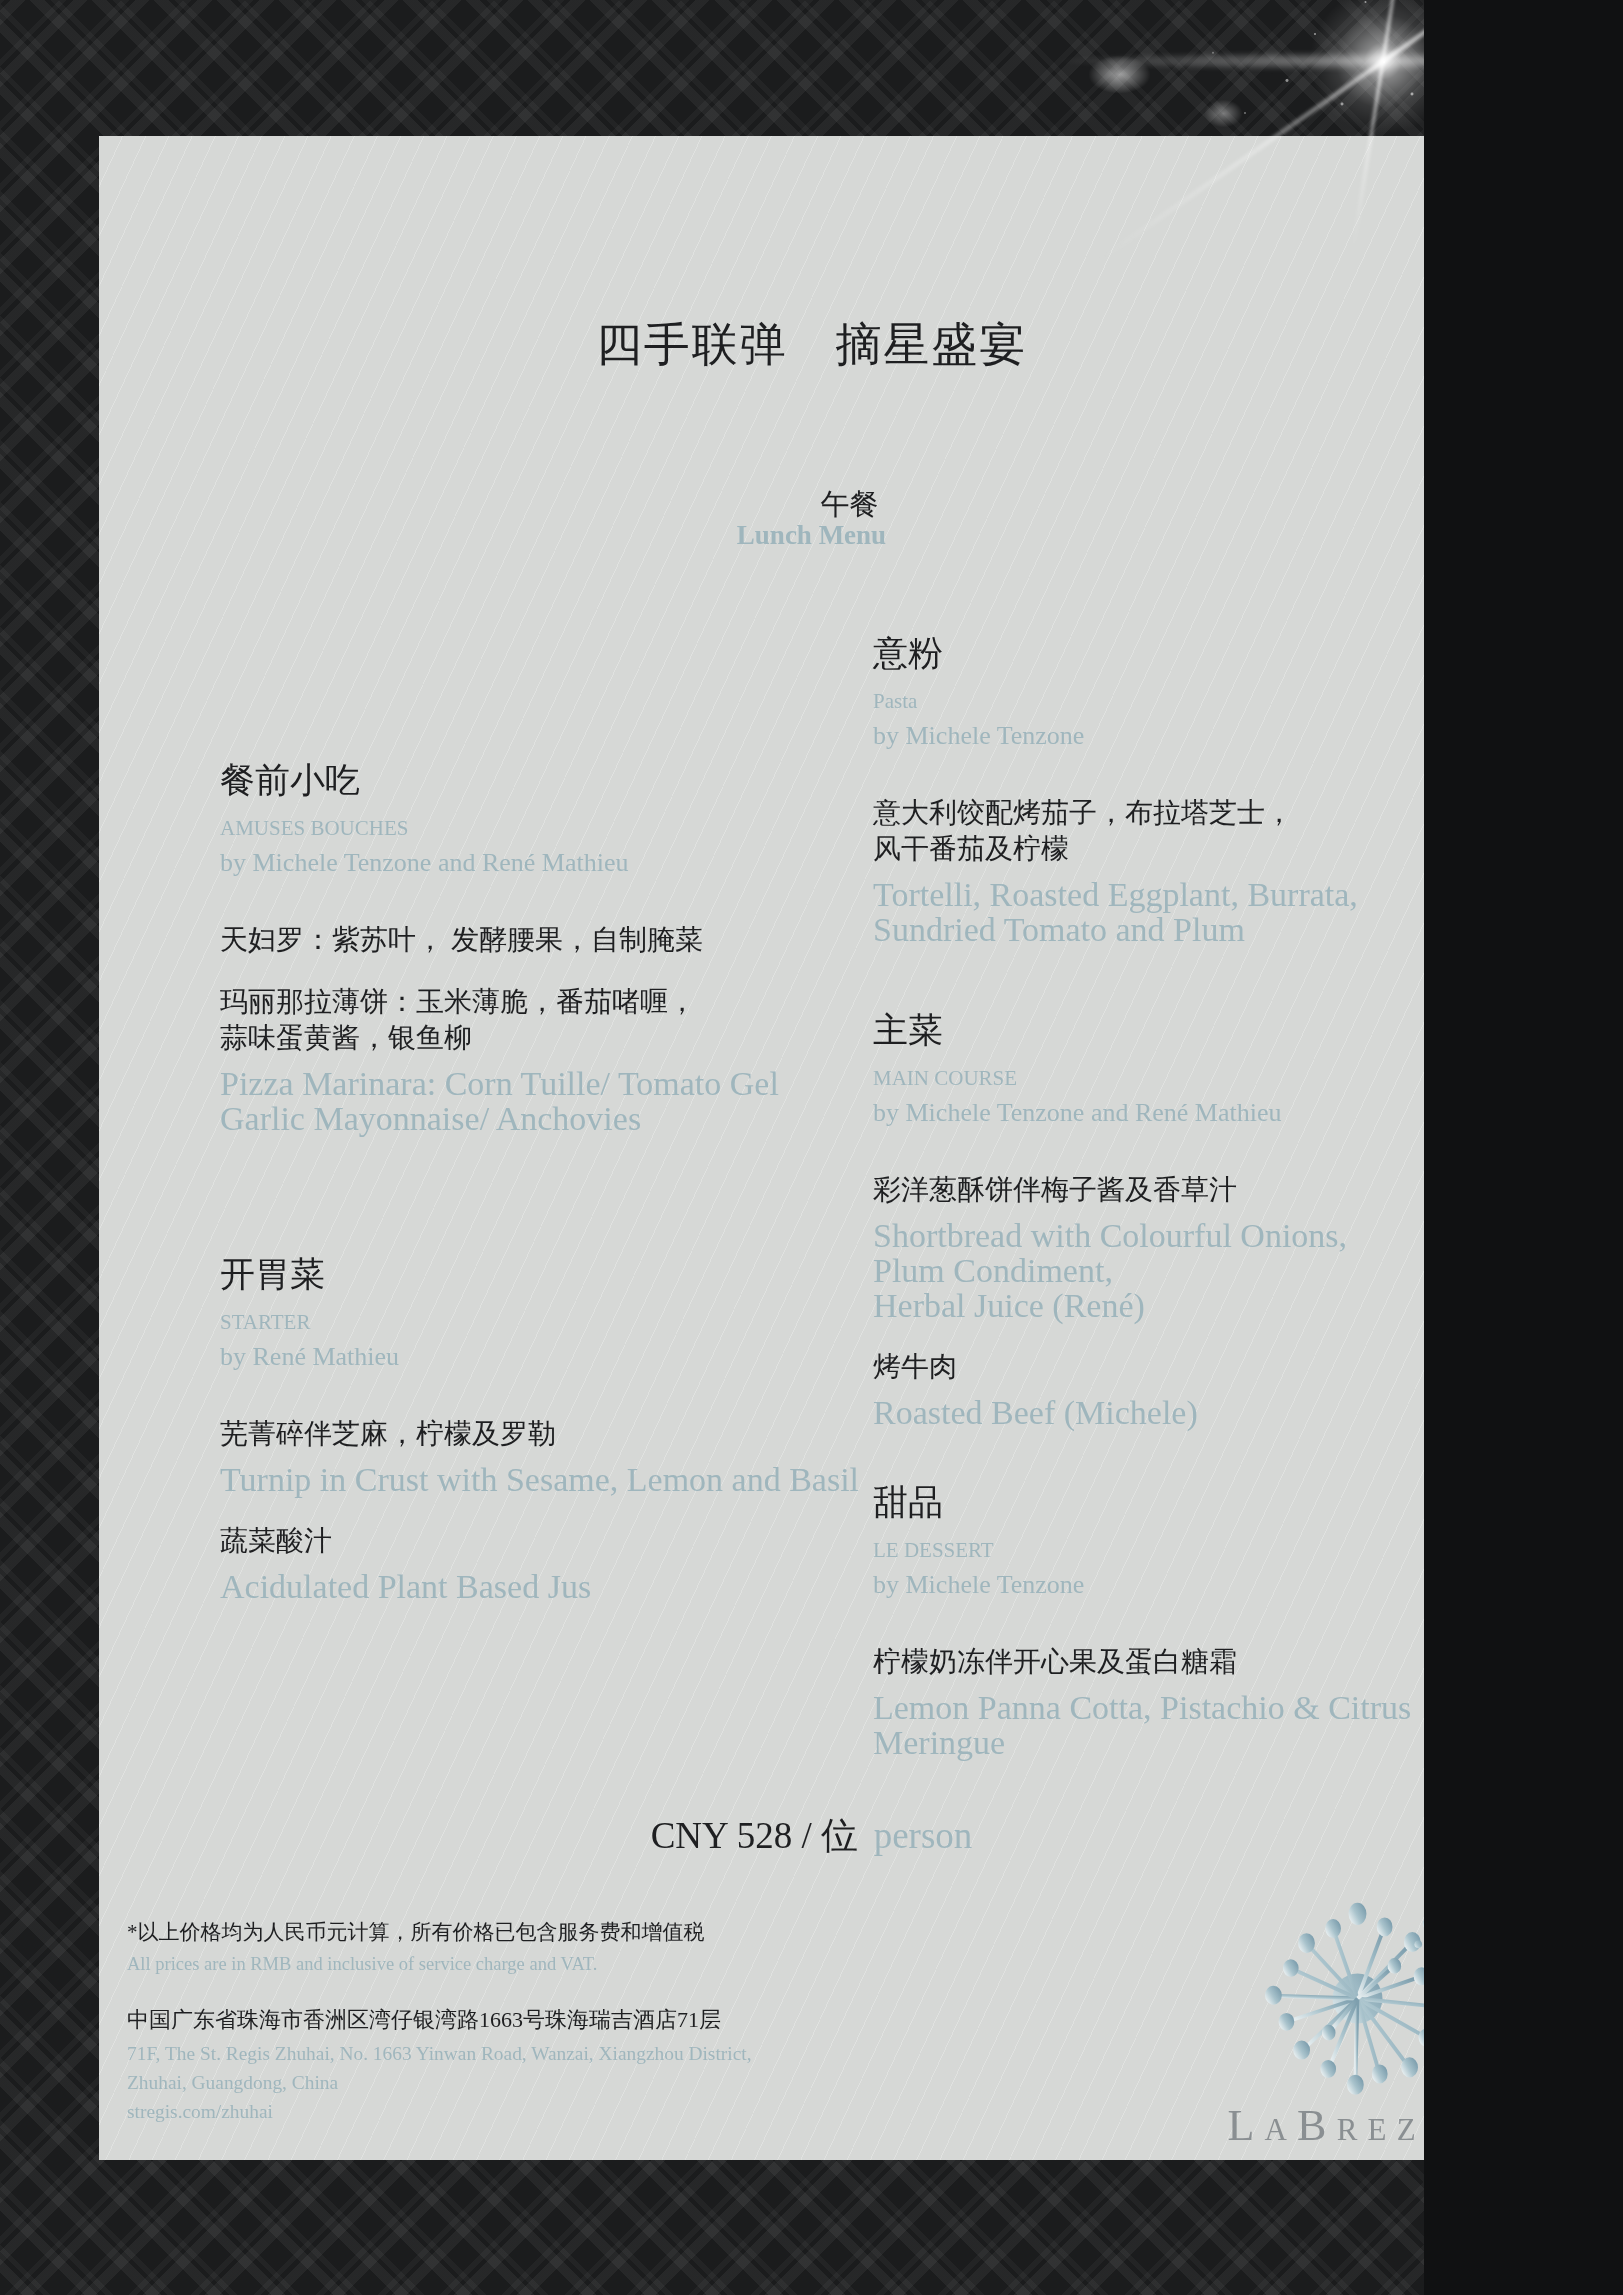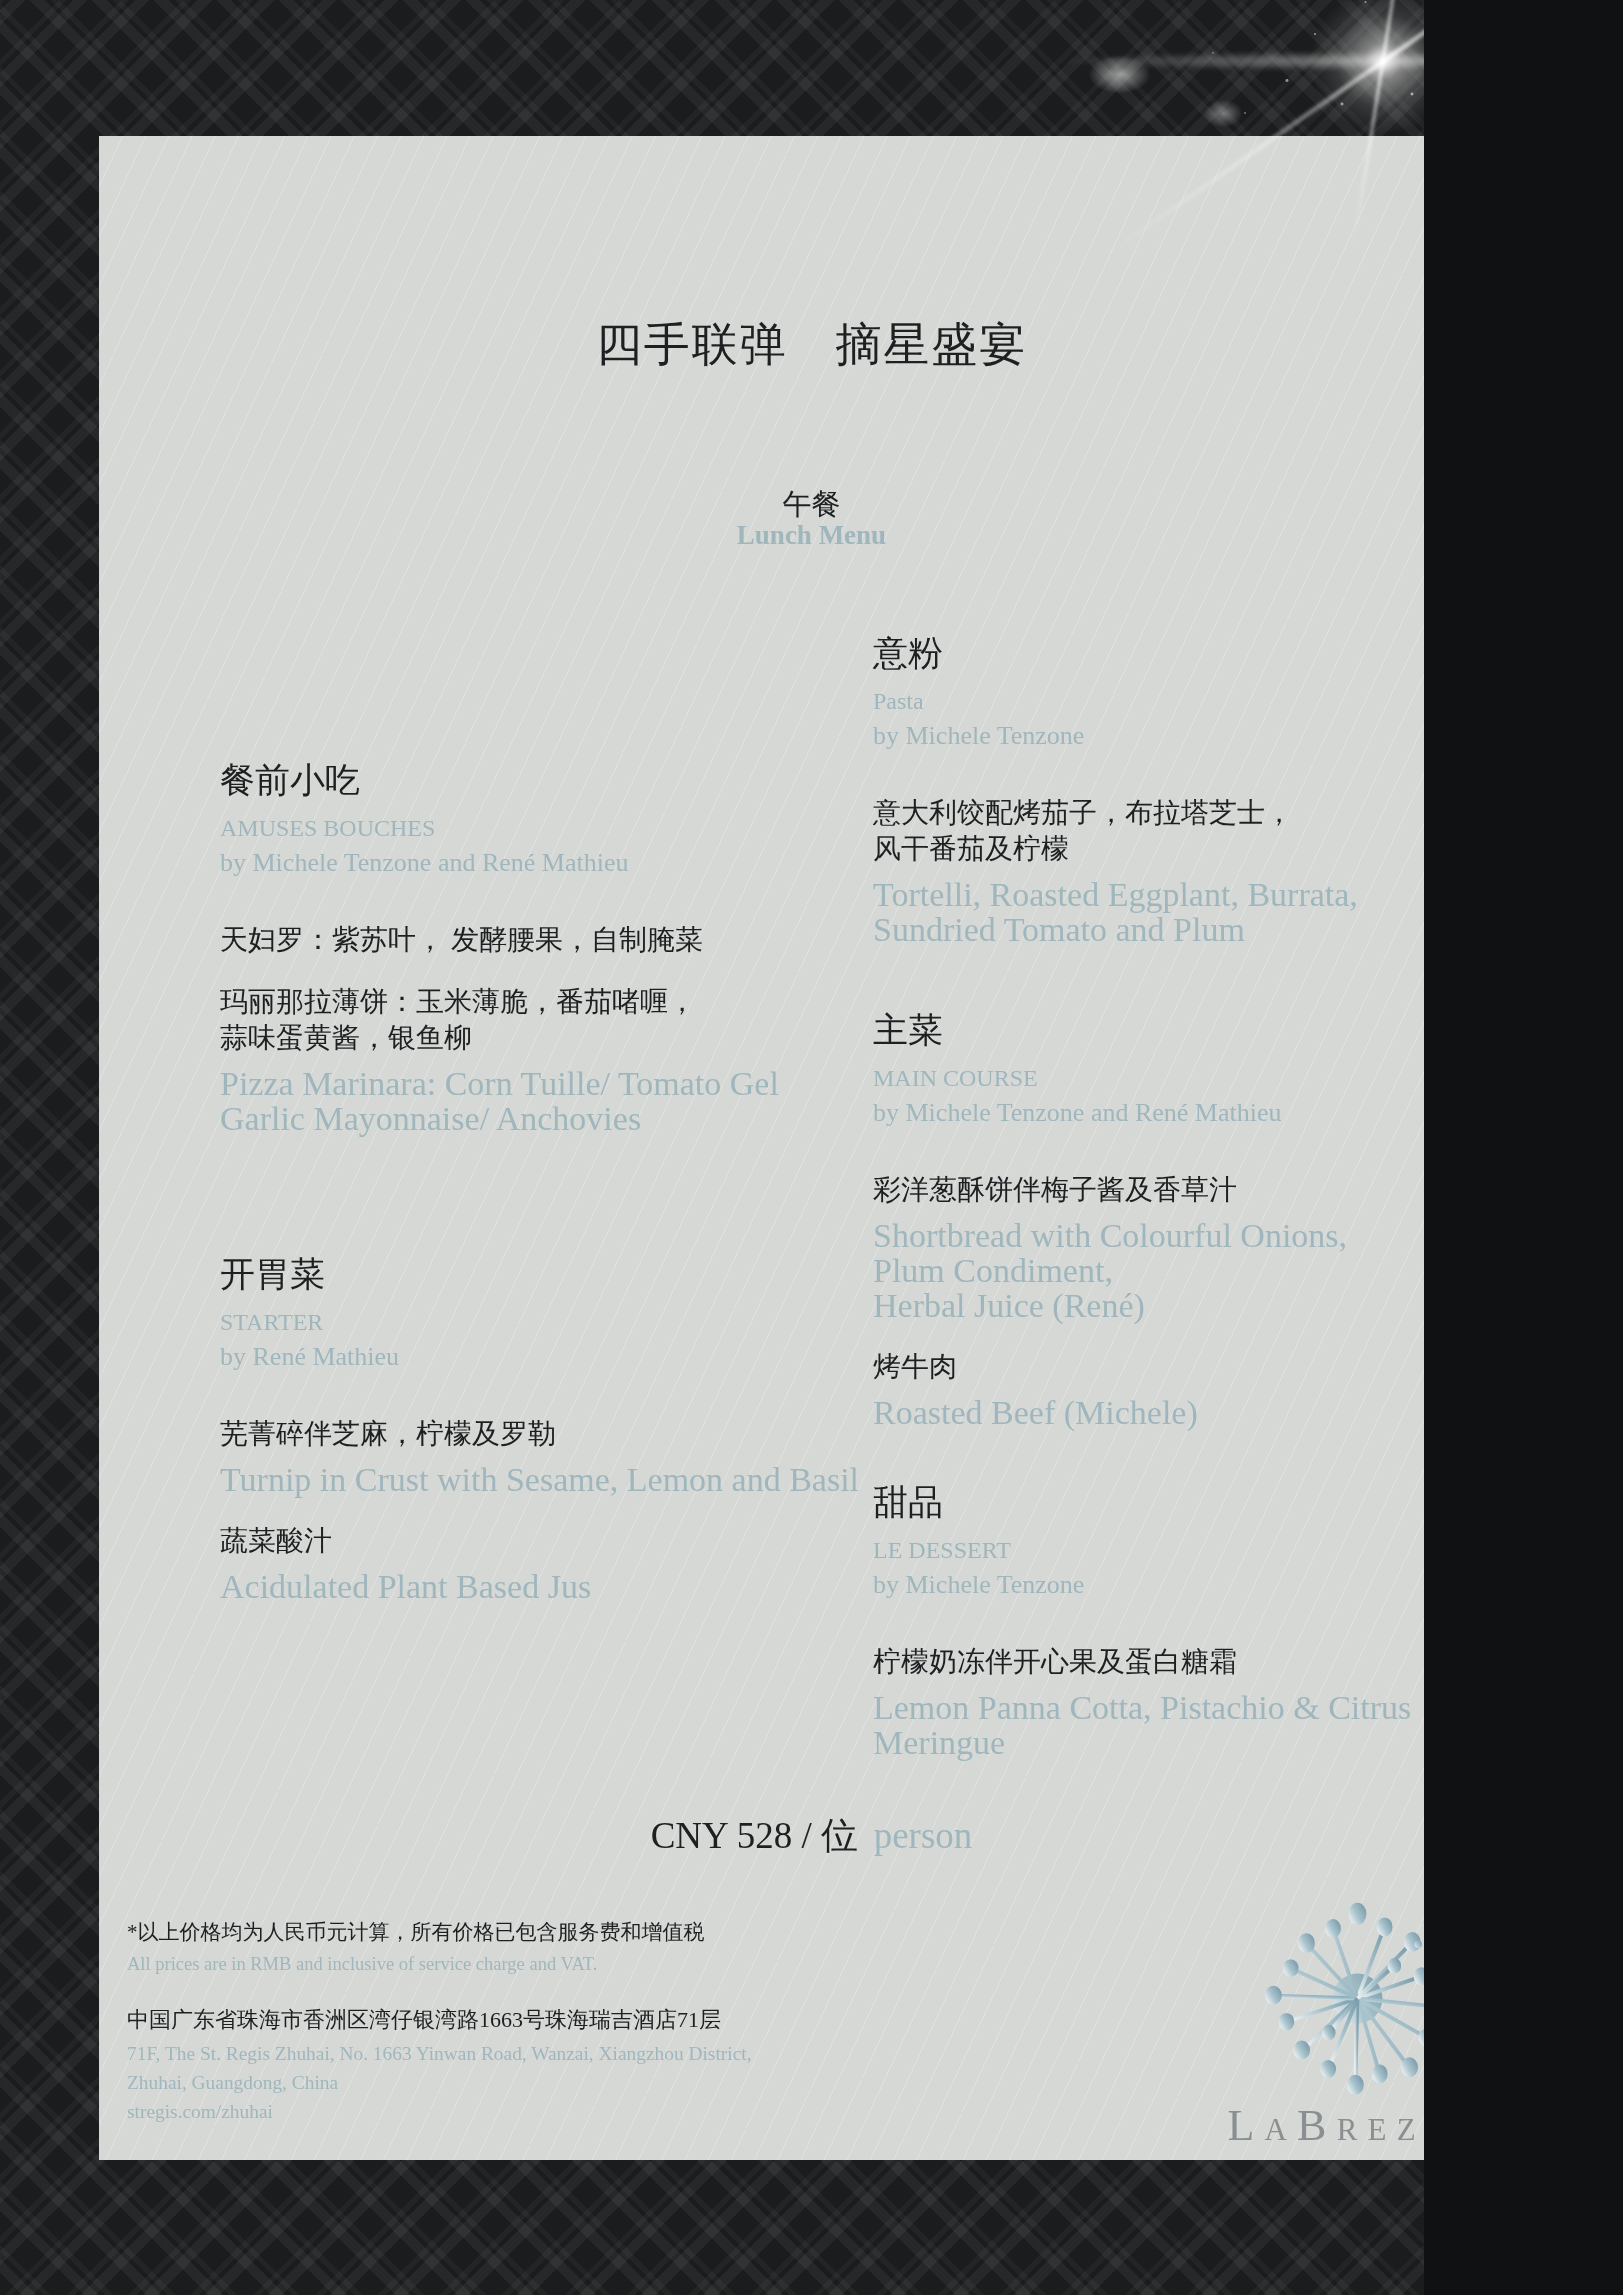--- a/index.html
+++ b/index.html
@@ -67,21 +67,21 @@
   .center{left:0;width:100%;text-align:center;}
   .abs{position:absolute;}
 
   .title-cn{font-size:46px;line-height:51px;letter-spacing:1.9px;}
   .title-en{font-size:44px;line-height:46px;}
   .subtitle-cn{font-size:29px;line-height:30.5px;}
   .subtitle-en{font-size:27px;line-height:29px;font-weight:bold;}
 
   .section{position:absolute;width:671px;}
   .sec-cn{font-size:35px;line-height:35px;margin:0 0 13px 0;font-weight:normal;}
-  .sec-en{font-size:24px;line-height:34px;margin:0 0 4.6px 0;font-weight:normal;}
+  .sec-en{font-size:21px;line-height:34px;margin:0 0 4.6px 0;font-weight:normal;}
   .byline{font-size:26px;line-height:26px;}
   .dish{margin-top:46px;}
   .dish + .dish{margin-top:26px;}
   .dish-cn{font-size:28px;line-height:36px;}
   .dish-en{font-size:34px;line-height:35px;margin-top:10px;}
 
   .price-line{top:1680px;font-size:37px;line-height:39px;}
   .price-line .blue{margin-left:6.5px;}
 
   .footer{position:absolute;left:28px;top:1786px;width:1018px;}
@@ -111,21 +111,21 @@
     <div class="core"></div>
     <div class="specks"></div>
   </div>
   <div class="glow glow-a"></div>
   <div class="glow glow-b"></div>
   <div class="glow glow-c"></div>
 
   <div class="card">
 
     <div class="abs center title-cn dark" style="top:183px;">四手联弹　摘星盛宴</div>
-    <div class="abs center subtitle-cn dark" style="top:353px;">午餐</div>
+    <div class="abs center subtitle-cn dark" style="top:353px;padding-left:38px;">午餐</div>
     <div class="abs center subtitle-en blue" style="top:385px;">Lunch Menu</div>
 
     <div class="section" style="left:121px;top:627px;">
       <h2 class="sec-cn dark">餐前小吃</h2>
       <h3 class="sec-en blue">AMUSES BOUCHES</h3>
       <div class="byline blue">by Michele Tenzone and René Mathieu</div>
       <div class="dish">
         <div class="dish-cn dark">天妇罗：紫苏叶， 发酵腰果，自制腌菜</div>
       </div>
       <div class="dish">

